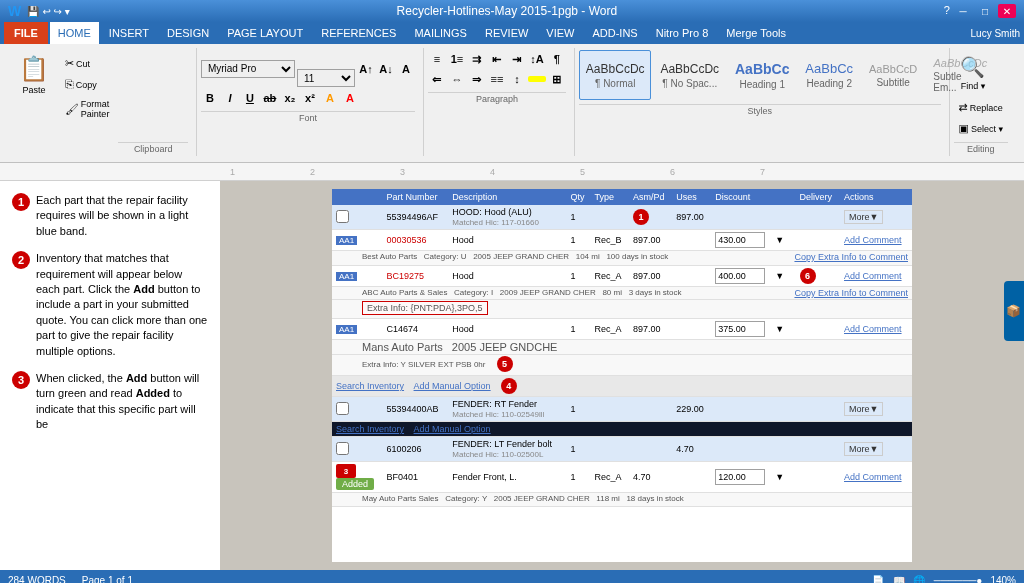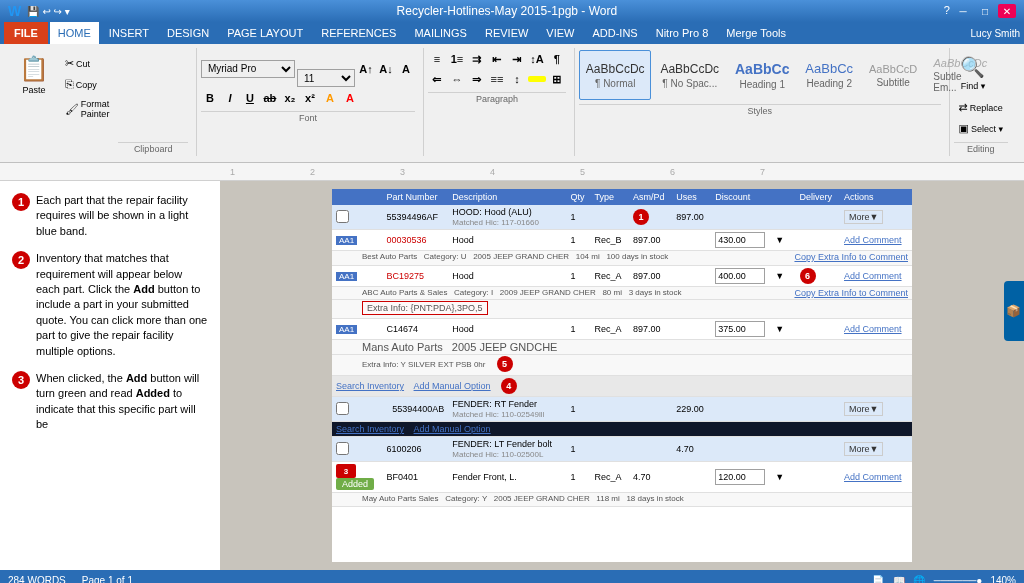--- a/index.html
+++ b/index.html
@@ -638,21 +638,21 @@
               <span class="section-link">Search Inventory</span>
               &nbsp;&nbsp;
               <span class="section-link">Add Manual Option</span>
               &nbsp;&nbsp;
               <div class="red-num" style="display:inline-flex;">4</div>
             </td>
           </tr>
 
           <tr class="row-highlight">
             <td><input type="checkbox" style=""></td>
-            <td style="font-size:9px;text-align:right;">55394400AB</td>
+            <td style="font-size:9px;">55394400AB</td>
             <td style="font-size:9px;">FENDER: RT Fender<br><span style="color:#888;font-size:8px;">Matched Hic: 110-02549lll</span></td>
             <td>1</td>
             <td></td>
             <td></td>
             <td>229.00</td>
             <td></td>
             <td></td>
             <td><button class="more-btn">More▼</button></td>
           </tr>
 

